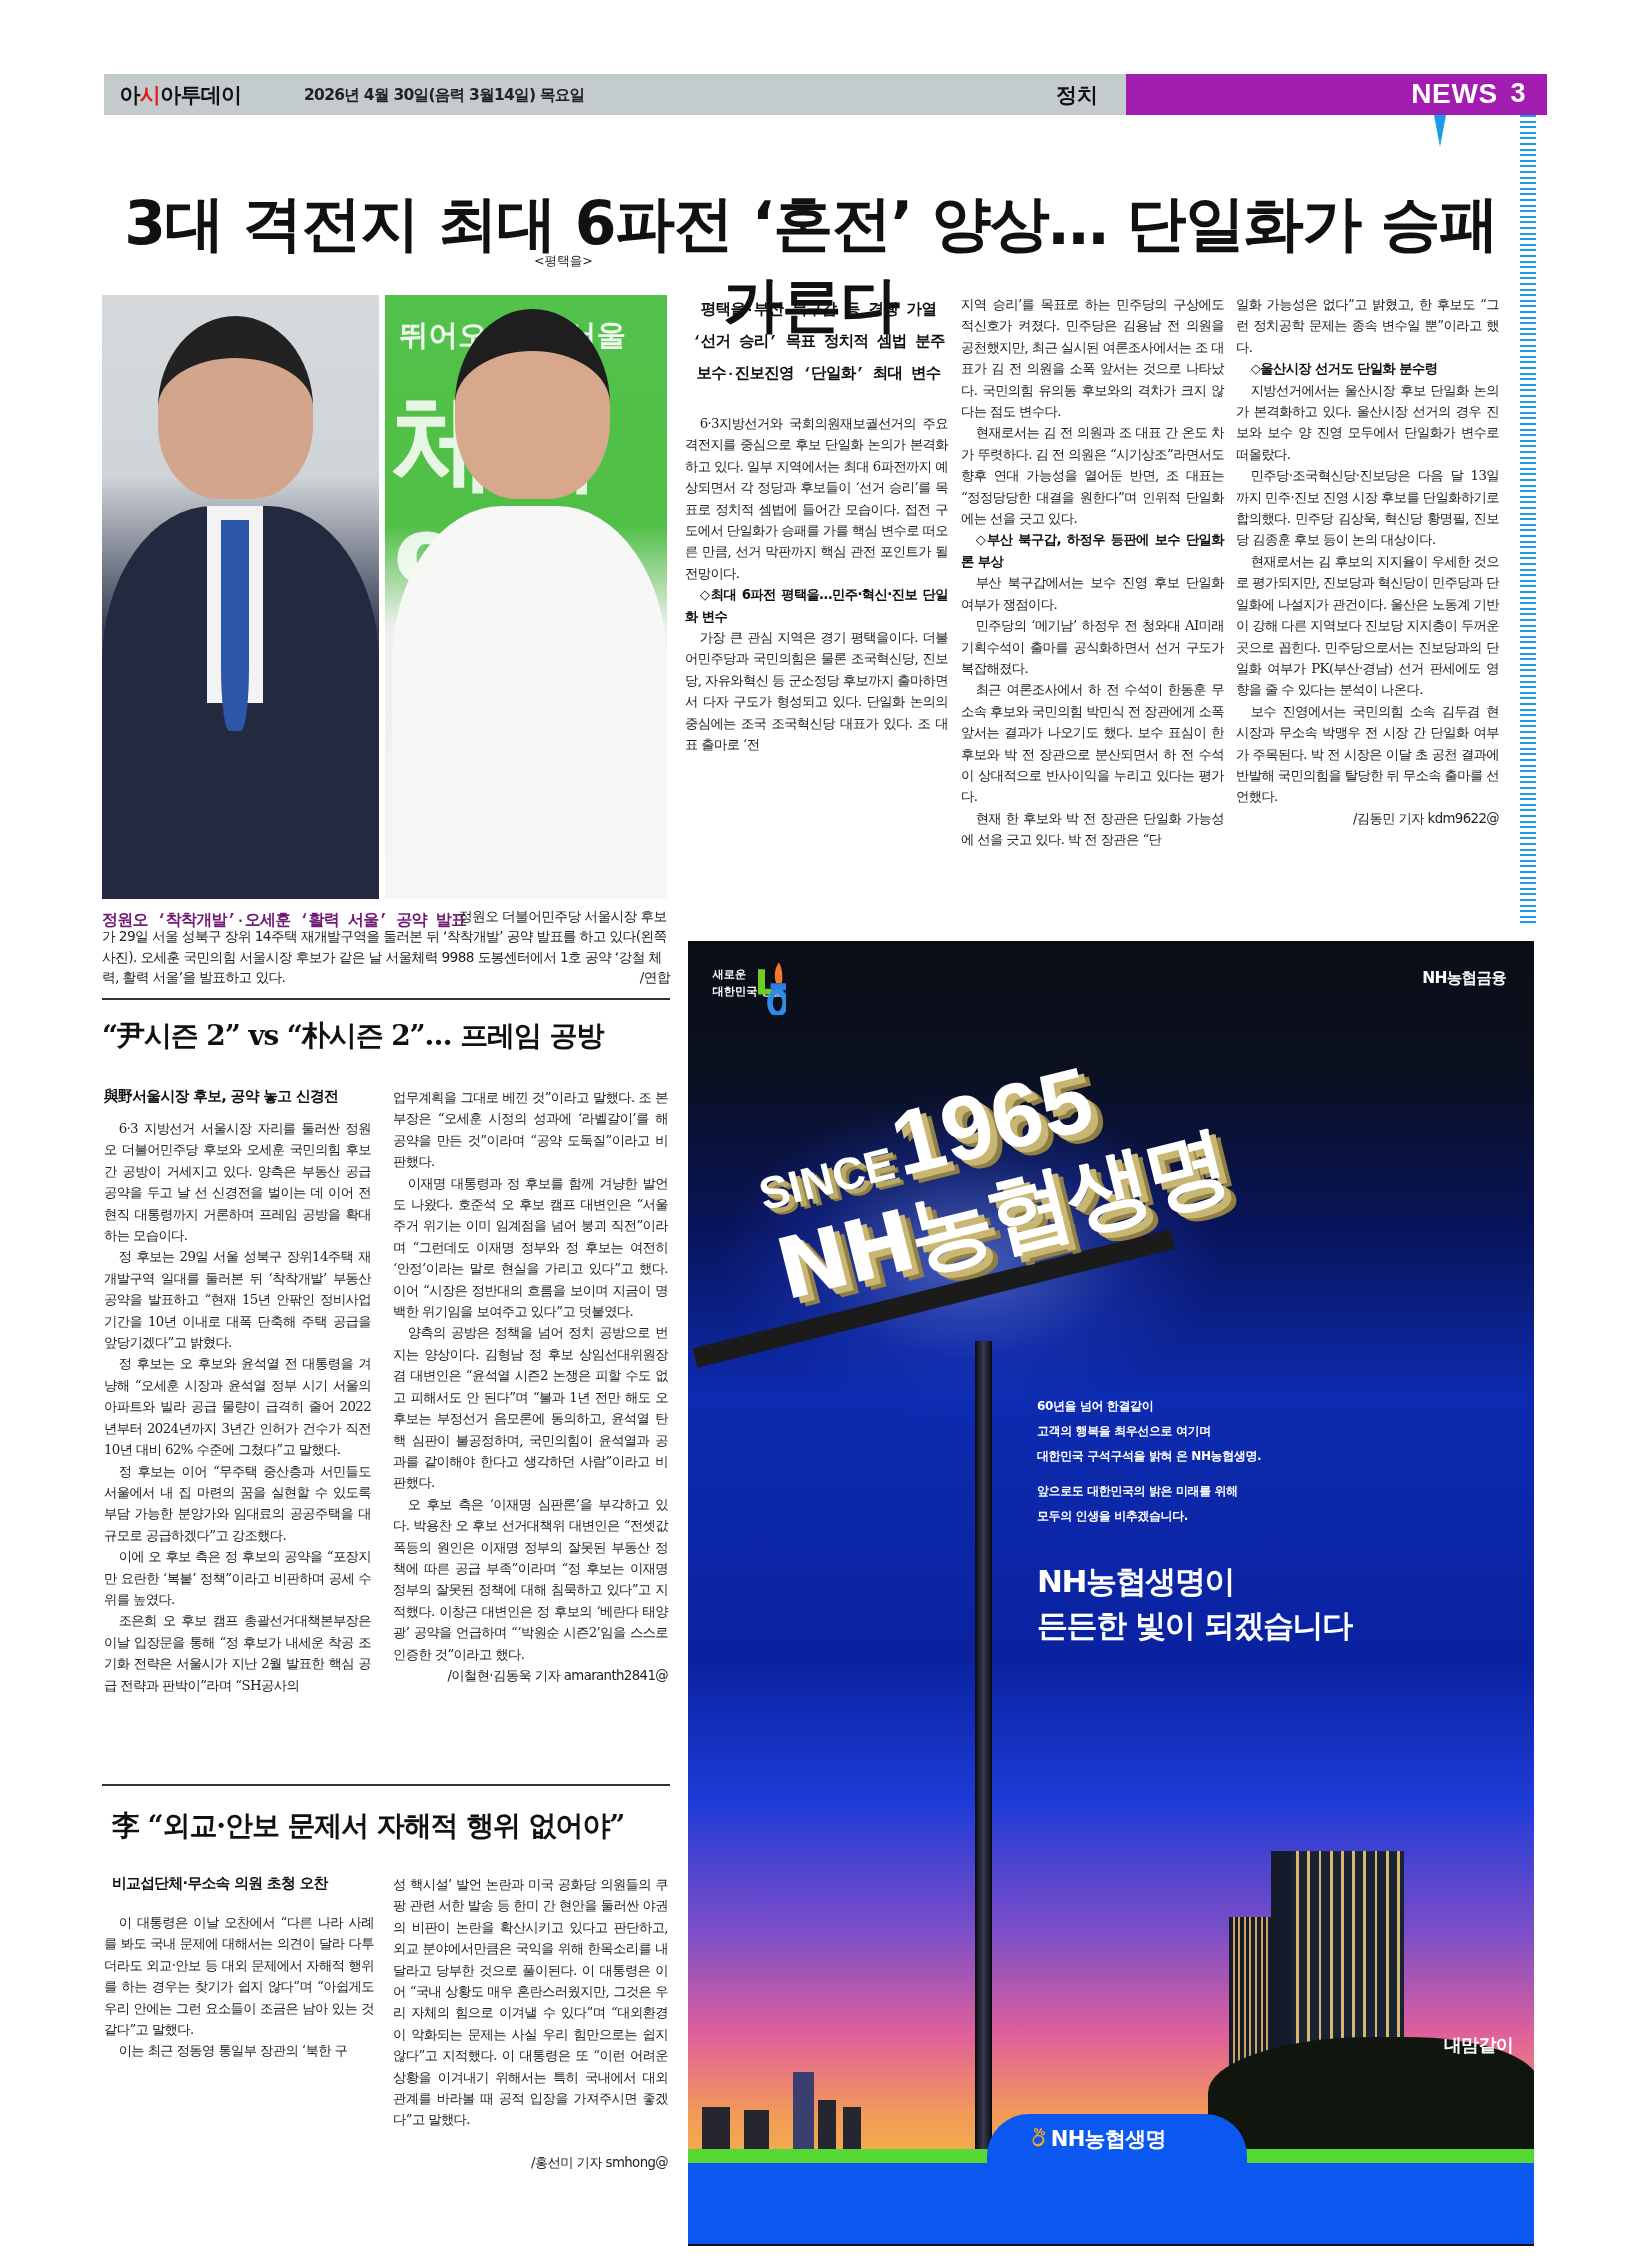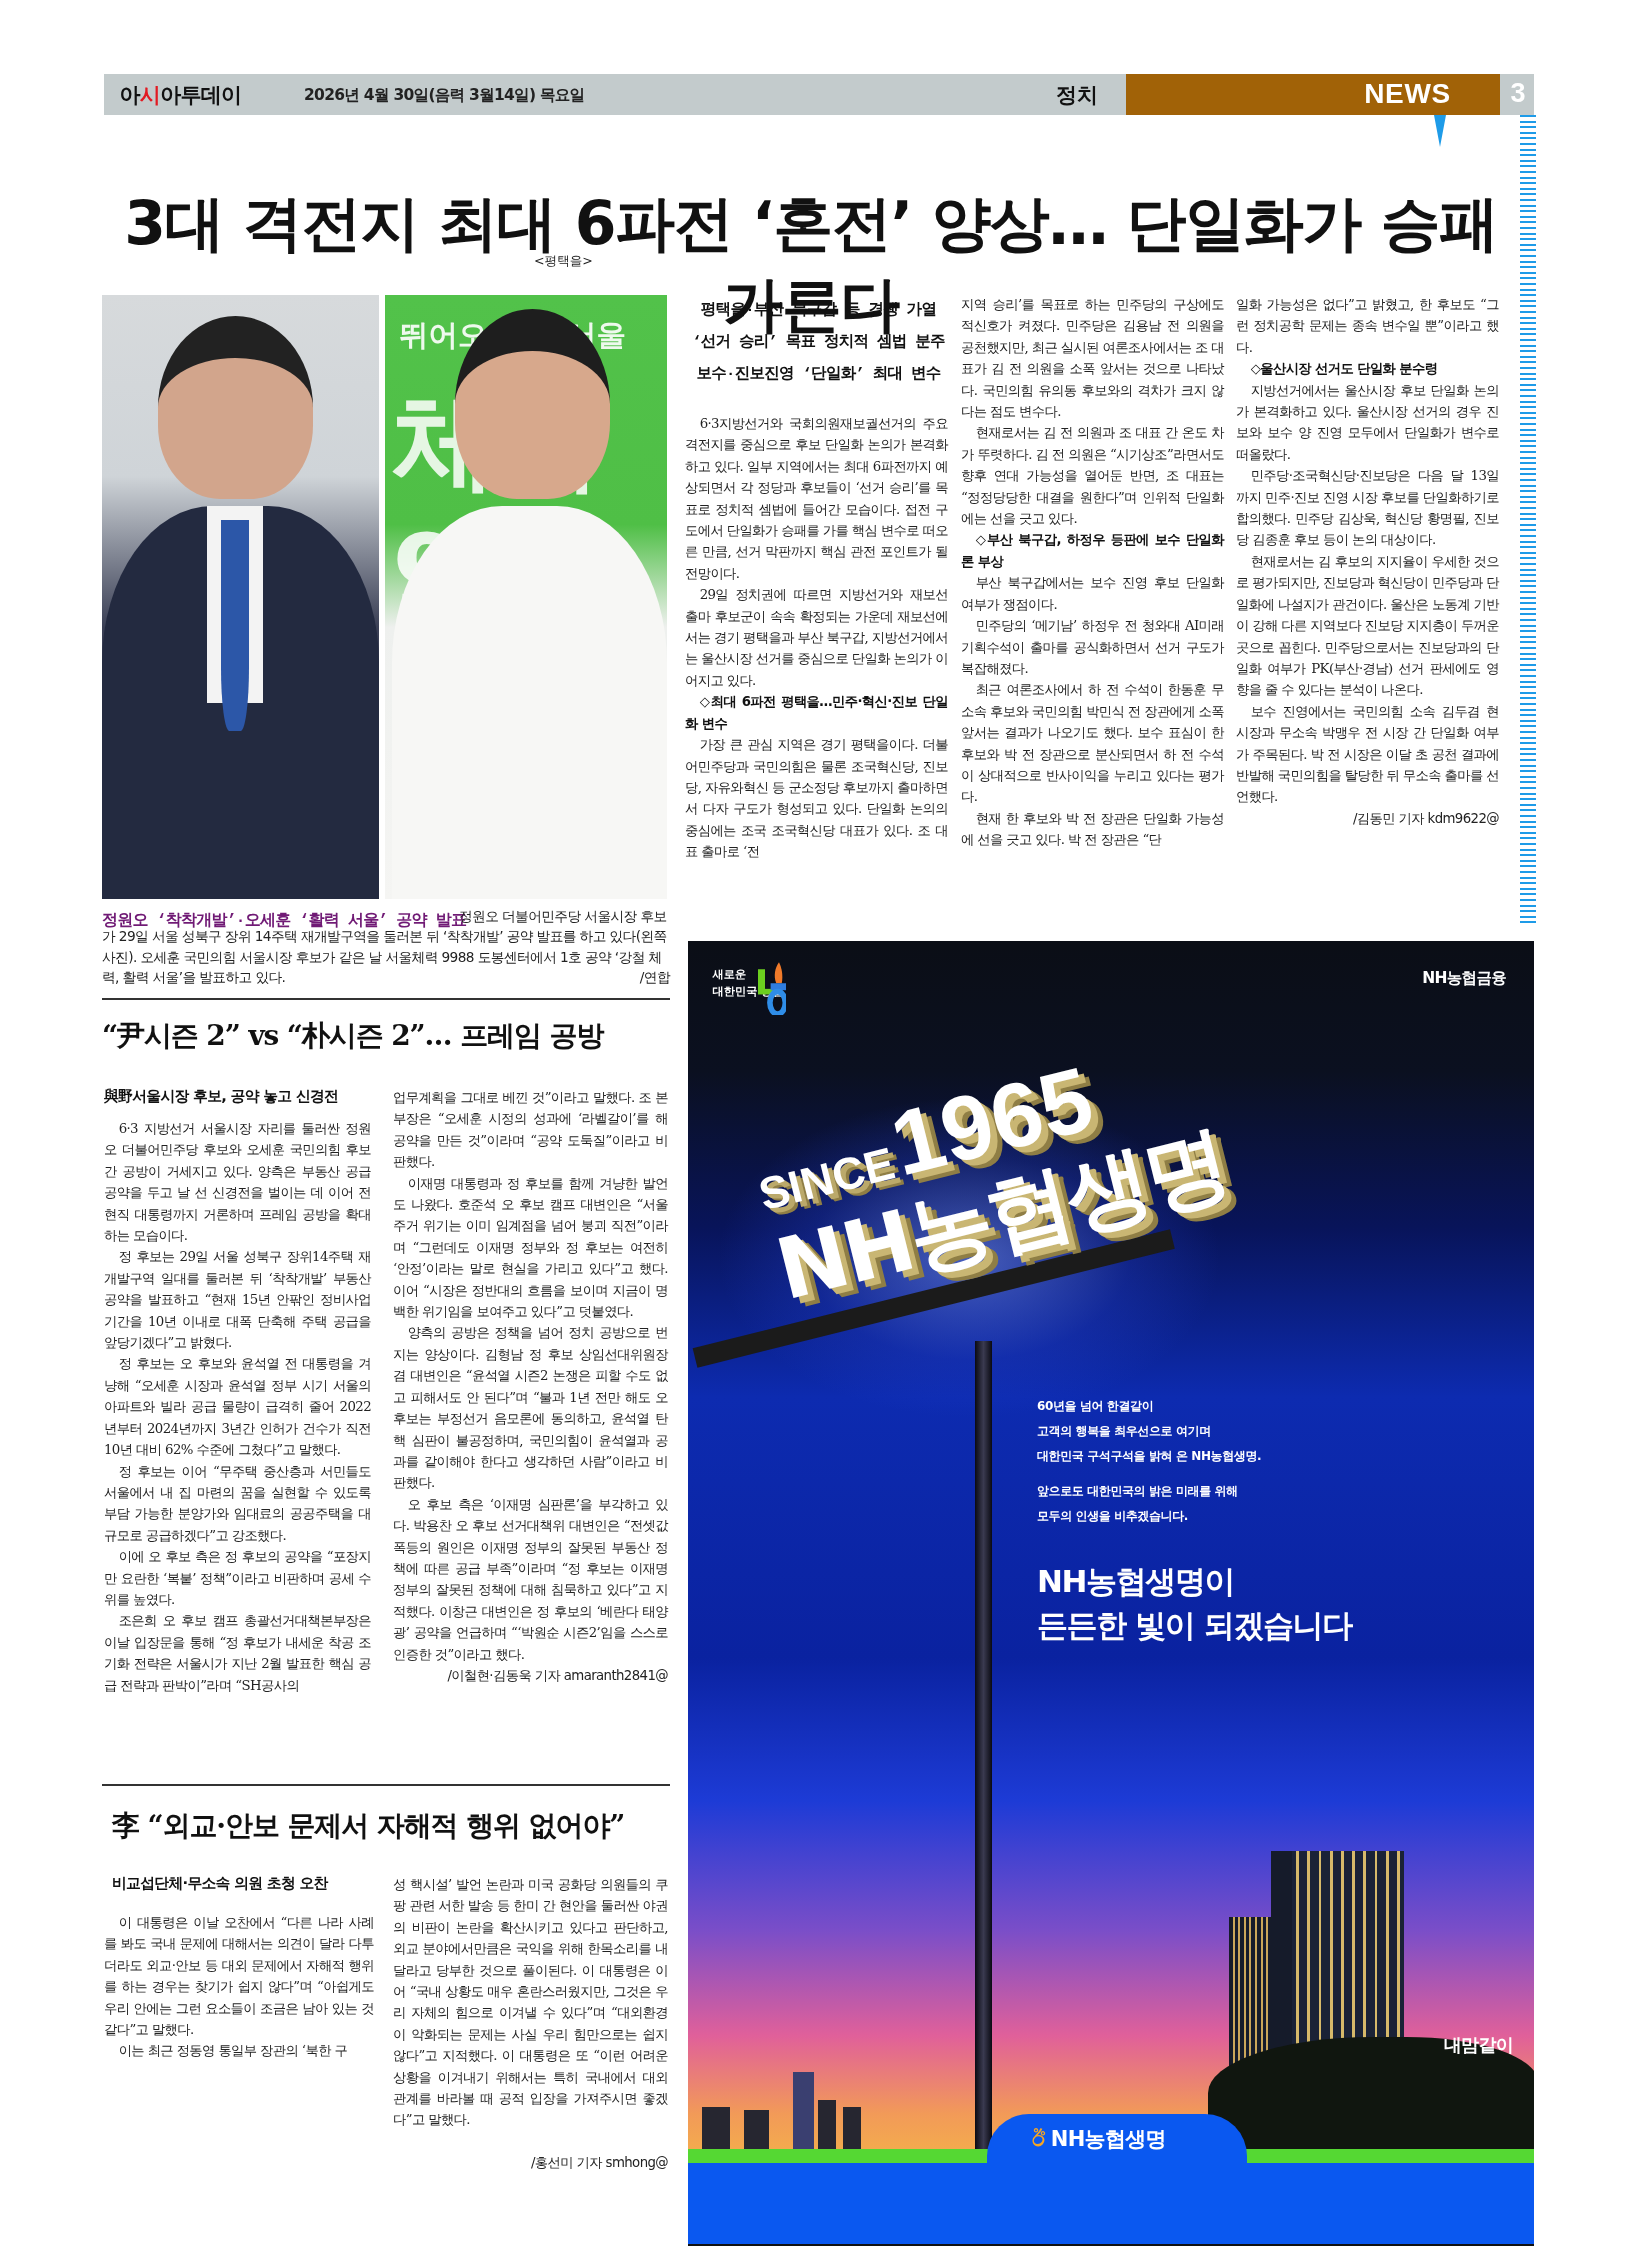--- a/index.html
+++ b/index.html
@@ -5,21 +5,21 @@
   * { box-sizing: border-box; margin: 0; padding: 0; }
   html, body { width: 1639px; height: 2261px; background: #ffffff; overflow: hidden; }
   body { position: relative; font-family: "DejaVu Sans", sans-serif; color: #1a1a1a; }
 
   
   .masthead { position: absolute; left: 104px; top: 74px; width: 1430px; height: 41px; background: #c3cbcc; }
   .mh-logo { position: absolute; left: 15.5px; top: 7px; font-size: 21px; font-weight: bold; color: #111; letter-spacing: -0.7px; font-family: "DejaVu Sans", sans-serif; }
   .mh-logo .red { color: #e21a22; }
   .mh-date { position: absolute; left: 200px; top: 11.2px; font-size: 15.5px; font-weight: bold; color: #222; letter-spacing: -0.7px; }
   .mh-section { position: absolute; left: 952px; top: 7px; font-size: 21px; font-weight: bold; color: #111; }
-  .mh-news { position: absolute; left: 1022px; top: 0; width: 374px; height: 41px; background: #a16207; }
+  .mh-news { position: absolute; left: 1022px; top: 0; width: 421px; height: 41px; background: #a21caf; }
   .mh-news span { position: absolute; right: 49px; top: 4.2px; font-size: 28px; font-weight: bold; color: #fff; font-family: "Liberation Sans", sans-serif; letter-spacing: 0.7px; }
   .mh-pointer { position: absolute; left: 1434px; top: 115px; width: 0; height: 0; border-left: 6.3px solid transparent; border-right: 6.3px solid transparent; border-top: 32px solid #1e9be8; }
   .mh-page { position: absolute; right: 8.4px; top: 4.2px; font-size: 27px; font-weight: bold; color: #fff; font-family: "Liberation Sans", sans-serif; }
   .side-stripes { position: absolute; left: 1520px; top: 115px; width: 15.5px; height: 808px;
     background: repeating-linear-gradient(to bottom, #1e9be8 0 2.1px, #fff 2.1px 5.6px); }
 
   
   .main-headline { position: absolute; left: 105px; top: 184px; width: 1412px; text-align: center; font-size: 60px; font-weight: bold; letter-spacing: -1.4px; color: #111; font-family: "DejaVu Sans", sans-serif; }
   .region-tag { position: absolute; left: 534px; top: 253px; font-size: 12.6px; color: #222; }
 
@@ -124,21 +124,20 @@
 </div>
 
 <div class="subheads">
   <div>평택을·부산 북구갑 등 경쟁 가열</div>
   <div>‘선거 승리’ 목표 정치적 셈법 분주</div>
   <div>보수·진보진영 ‘단일화’ 최대 변수</div>
 </div>
 
 <div class="col" style="left:685px; top:413px; width:263px;">
   <p>6·3지방선거와 국회의원재보궐선거의 주요 격전지를 중심으로 후보 단일화 논의가 본격화하고 있다. 일부 지역에서는 최대 6파전까지 예상되면서 각 정당과 후보들이 ‘선거 승리’를 목표로 정치적 셈법에 들어간 모습이다. 접전 구도에서 단일화가 승패를 가를 핵심 변수로 떠오른 만큼, 선거 막판까지 핵심 관전 포인트가 될 전망이다.</p>
-  <p>29일 정치권에 따르면 지방선거와 재보선 출마 후보군이 속속 확정되는 가운데 재보선에서는 경기 평택을과 부산 북구갑, 지방선거에서는 울산시장 선거를 중심으로 단일화 논의가 이어지고 있다.</p>
   <p class="sub">◇최대 6파전 평택을…민주·혁신·진보 단일화 변수</p>
   <p>가장 큰 관심 지역은 경기 평택을이다. 더불어민주당과 국민의힘은 물론 조국혁신당, 진보당, 자유와혁신 등 군소정당 후보까지 출마하면서 다자 구도가 형성되고 있다. 단일화 논의의 중심에는 조국 조국혁신당 대표가 있다. 조 대표 출마로 ‘전</p>
 </div>
 
 <div class="col" style="left:961px; top:294px; width:263px;">
   <p class="noindent">지역 승리’를 목표로 하는 민주당의 구상에도 적신호가 켜졌다. 민주당은 김용남 전 의원을 공천했지만, 최근 실시된 여론조사에서는 조 대표가 김 전 의원을 소폭 앞서는 것으로 나타났다. 국민의힘 유의동 후보와의 격차가 크지 않다는 점도 변수다.</p>
   <p>현재로서는 김 전 의원과 조 대표 간 온도 차가 뚜렷하다. 김 전 의원은 “시기상조”라면서도 향후 연대 가능성을 열어둔 반면, 조 대표는 “정정당당한 대결을 원한다”며 인위적 단일화에는 선을 긋고 있다.</p>
   <p class="sub">◇부산 북구갑, 하정우 등판에 보수 단일화론 부상</p>
   <p>부산 북구갑에서는 보수 진영 후보 단일화 여부가 쟁점이다.</p>
   <p>민주당의 ‘메기남’ 하정우 전 청와대 AI미래기획수석이 출마를 공식화하면서 선거 구도가 복잡해졌다.</p>

